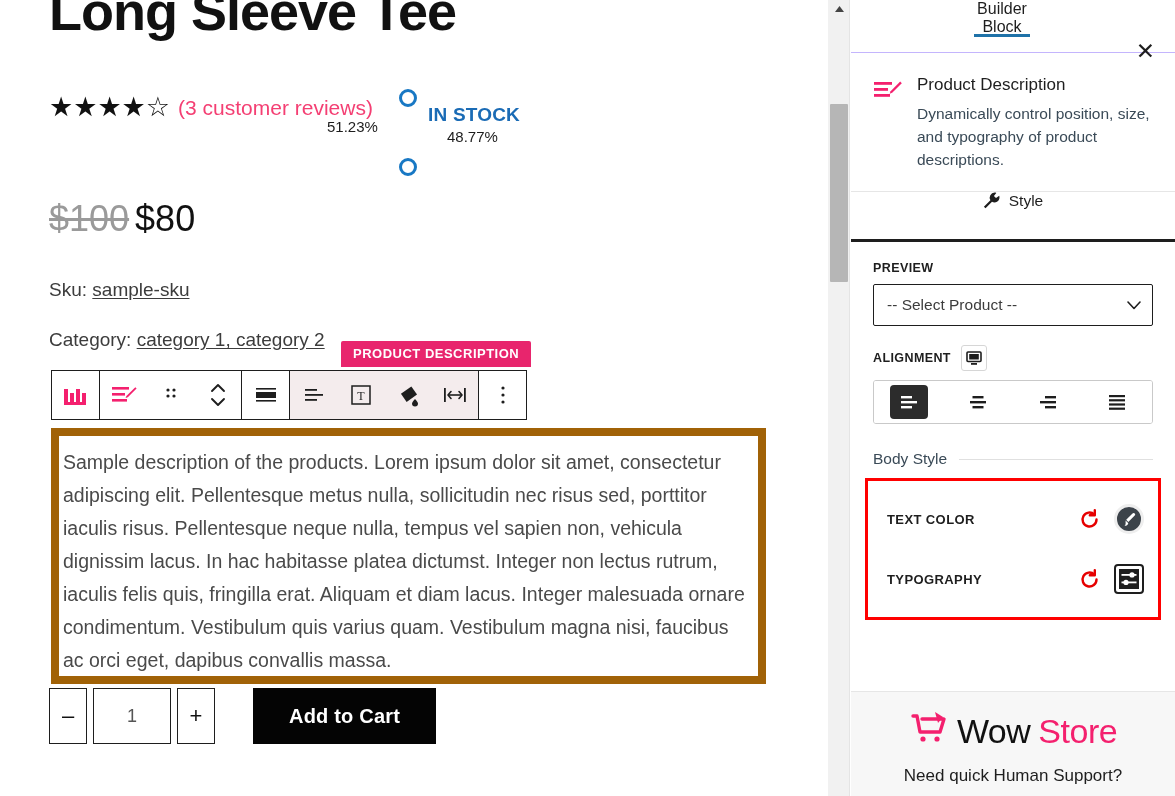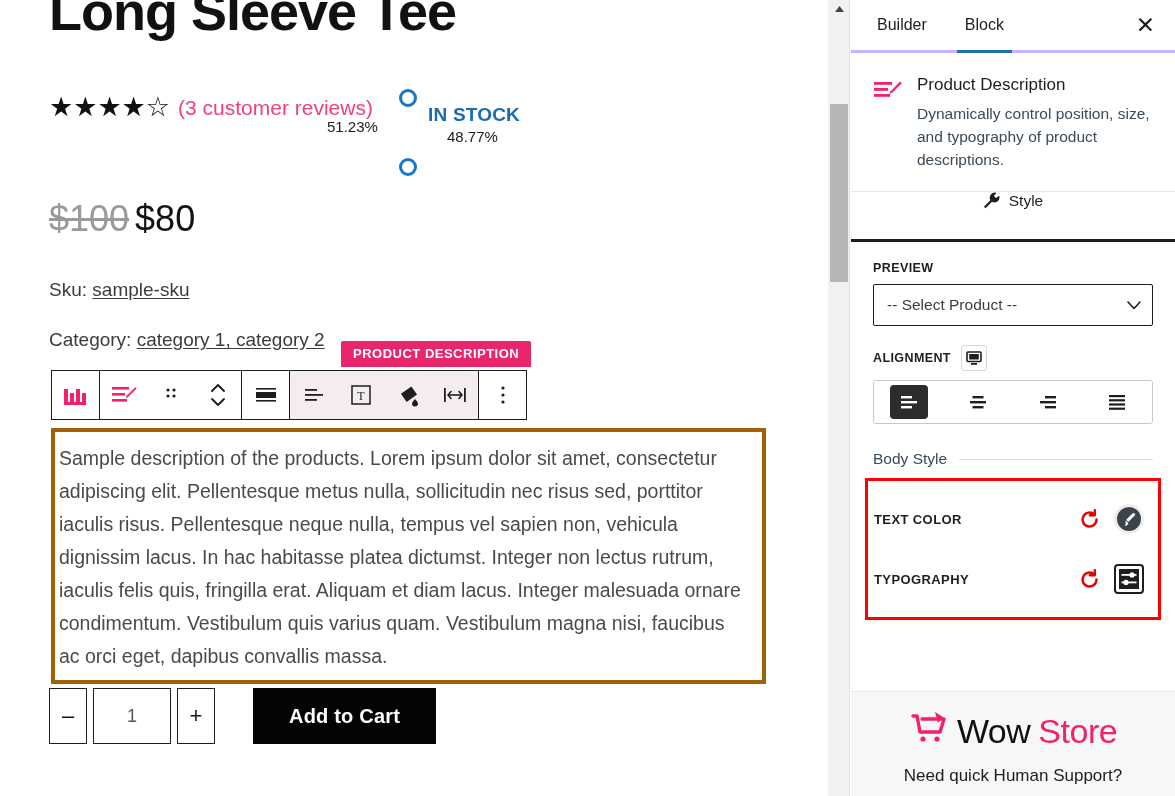--- a/index.html
+++ b/index.html
@@ -99,21 +99,21 @@
     width: 47px; height: 48px;
     display: flex; align-items: center; justify-content: center;
     background: transparent; cursor: pointer;
   }
   .tb-btn.tinted { background: #f4eced; }
   .tb-icon svg { display: block; }
 
   
   .desc-block {
     position: absolute; left: 51px; top: 428px; width: 715px; height: 256px;
-    border: 4px solid #a16207; background: #fff;
+    border: 8px solid #a16207; background: #fff;
     padding: 10px 12px 0 4px;
     font-size: 19.5px; line-height: 33px; color: #4a4a4a;
     z-index: 2;
   }
 
   
   .cart-row {
     position: absolute; left: 49px; top: 688px; display: flex; align-items: stretch;
   }
   .qty-btn, .qty-val {
@@ -145,22 +145,22 @@
     background: #b6b6b6; border-radius: 1px;
   }
 
   
   .panel {
     position: absolute; left: 851px; top: 0; width: 324px; height: 796px;
     background: #fff; overflow: hidden;
   }
   .panel-tabs {
     position: relative; height: 53px;
-    border-bottom: 3px solid #c4b5fd;
-    display: flex; align-items: center; padding: 0 18px;
+    border-bottom: 1px solid #c4b5fd;
+    display: flex; align-items: center; padding: 0 18px; flex-direction: column;
   }
   .panel-tab {
     font-size: 16px; color: #1e1e1e; height: 53px;
     display: flex; align-items: center; padding: 0 8px; margin-right: 22px;
     cursor: pointer; position: relative;
   }
   .panel-tab.active::after {
     content: ""; position: absolute; left: 0; right: 0; bottom: -1px;
     height: 3px; background: #1f72a8;
   }
@@ -232,21 +232,21 @@
     margin: 26px 22px 0 22px;
     font-size: 15.5px; color: #3a4a57;
   }
   .divider-label .line { flex: 1; height: 1px; background: #e0e0e0; }
 
   .body-style-box {
     margin: 10px 14px 0 14px; border: 3px solid #ff0000;
     padding: 8px 0 8px 0;
   }
   .prop-row {
-    display: flex; align-items: center; height: 60px; padding: 0 14px 0 6px;
+    display: flex; align-items: center; height: 60px; padding: 0 14px 0 19px;
   }
   .prop-name {
     font-size: 13px; font-weight: bold; color: #1e1e1e; letter-spacing: 0.4px;
   }
   .prop-ctrls { margin-left: auto; display: flex; align-items: center; gap: 14px; }
   .reset-btn { cursor: pointer; display: flex; }
   .color-swatch {
     width: 30px; height: 30px; border-radius: 50%;
     background: #3c434a; border: 3px solid #eeeeee;
     display: flex; align-items: center; justify-content: center;

